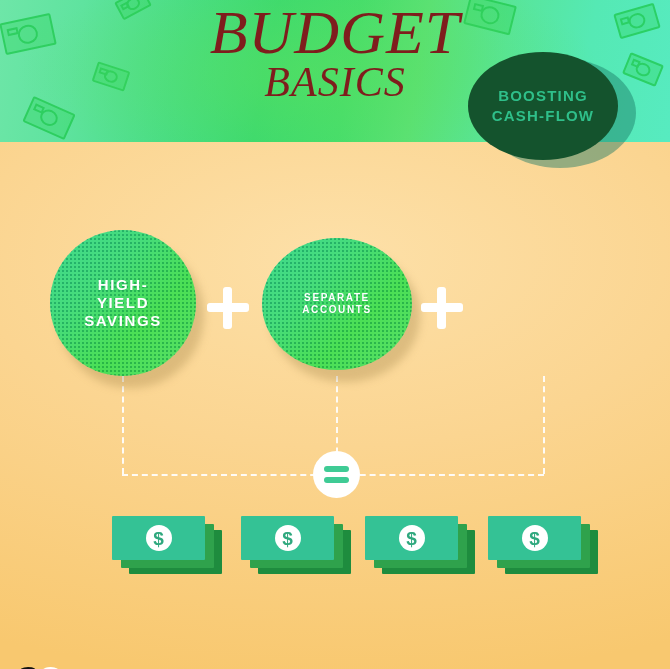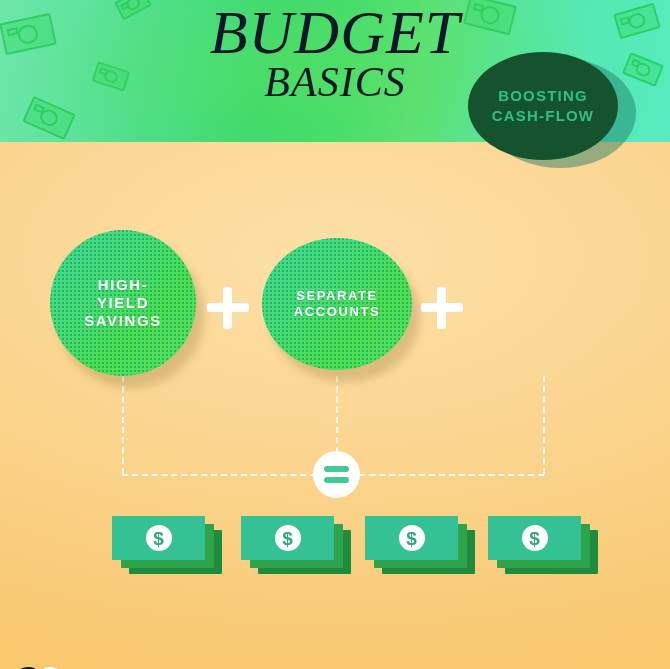--- a/index.html
+++ b/index.html
@@ -52,21 +52,21 @@
   .bill .bnote::after{
     content:""; position:absolute; left:8%; top:18%;
     width:14%; height:12%;
     border:2px solid #1FC94E;
   }
 
   
   .title-wrap{
     position:absolute; left:0; top:4px; width:670px;
     text-align:center; z-index:4;
-    color:#0f172a;
+    color:#7f1d1d;
     font-family:"Liberation Serif", serif;
     font-style:italic; font-weight:400;
     line-height:.92; letter-spacing:1px;
   }
   .t-line1{ font-size:62px; display:block; }
   .t-line2{ font-size:42px; display:block; margin-top:2px; }
 
   
   .badge-shadow{
     position:absolute; left:484px; top:58px;
@@ -114,21 +114,21 @@
     letter-spacing:1.6px; line-height:1.22;
     white-space:pre-line;
     text-shadow:0 1px 1px rgba(0,110,60,.18);
   }
 
   #node-0{ left:50px;  top:2px;  width:146px; height:146px; }
   #node-1{ left:262px; top:10px; width:150px; height:132px; }
   #node-2{ left:470px; top:0px;  width:146px; height:150px; }
 
   #node-0 .disc-label{ font-size:15px; }
-  #node-1 .disc-label{ font-size:13px; }
+  #node-1 .disc-label{ font-size:10px; }
   #node-2 .disc-label{ font-size:15px; width:172px; }
 
   .plus{
     position:absolute; width:42px; height:42px; z-index:7;
   }
   .plus::before, .plus::after{
     content:""; position:absolute; background:#FFFFFF; border-radius:3px;
   }
   .plus::before{ left:0; top:16px; width:42px; height:9px; }
   .plus::after{ left:16px; top:0; width:9px; height:42px; }

